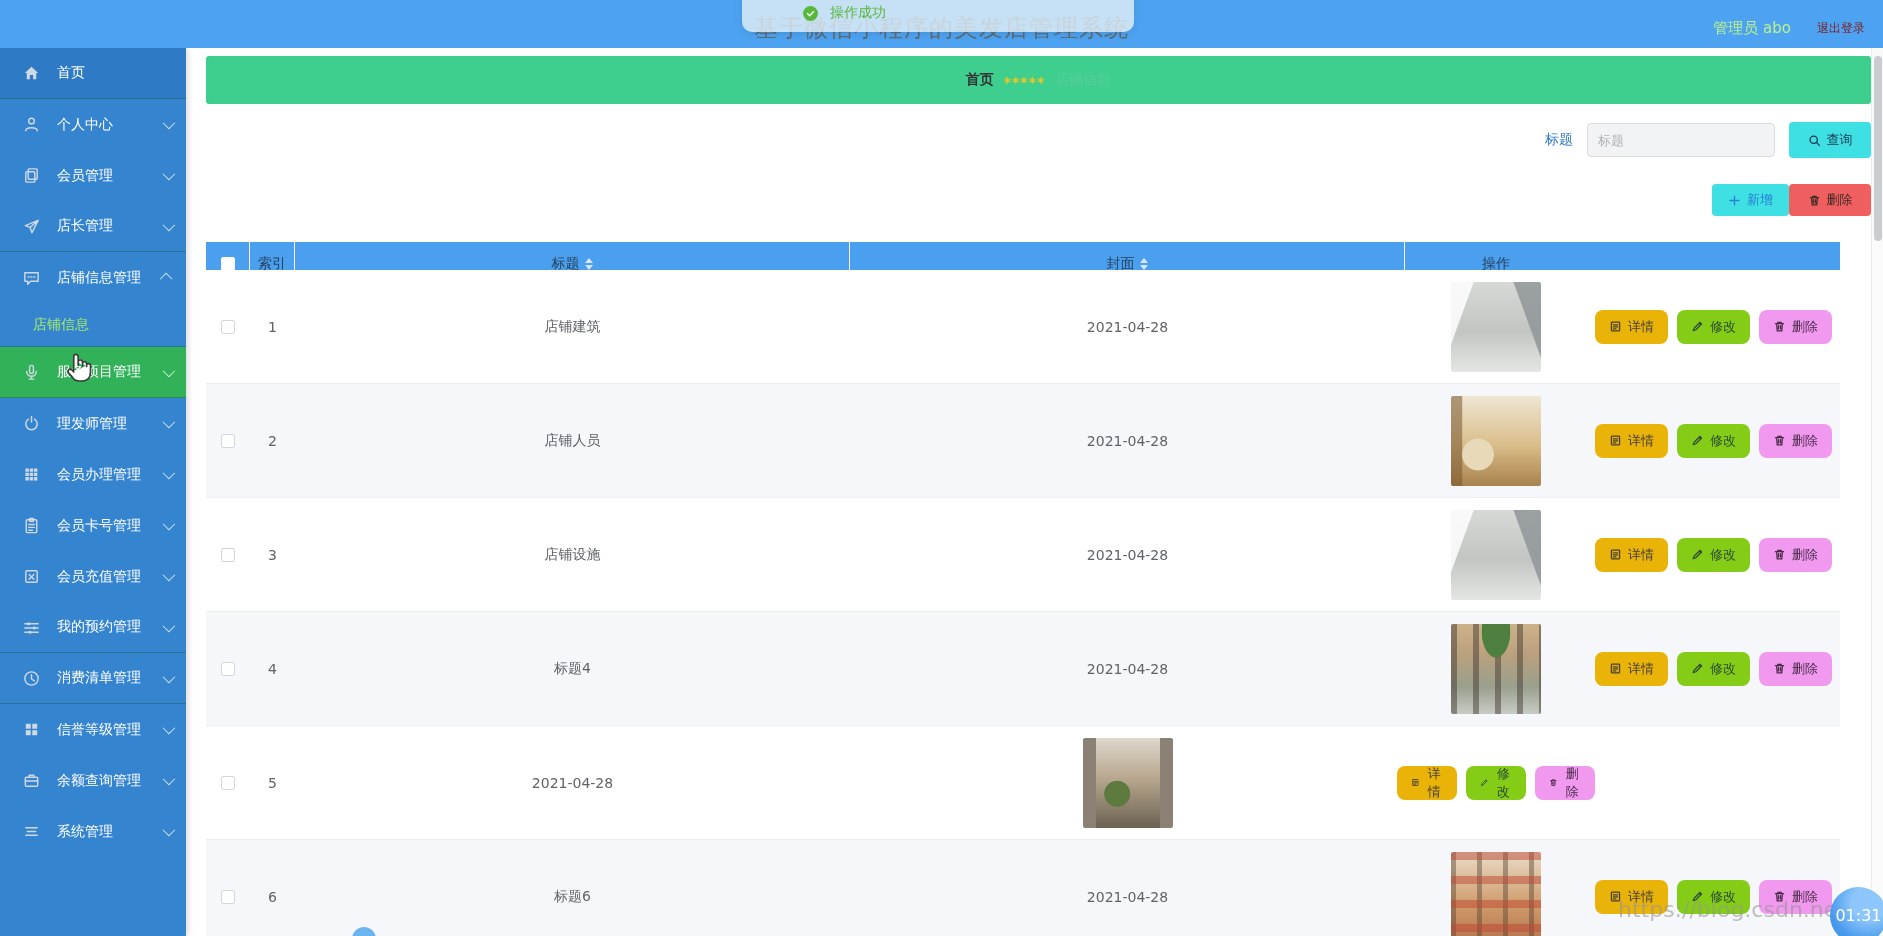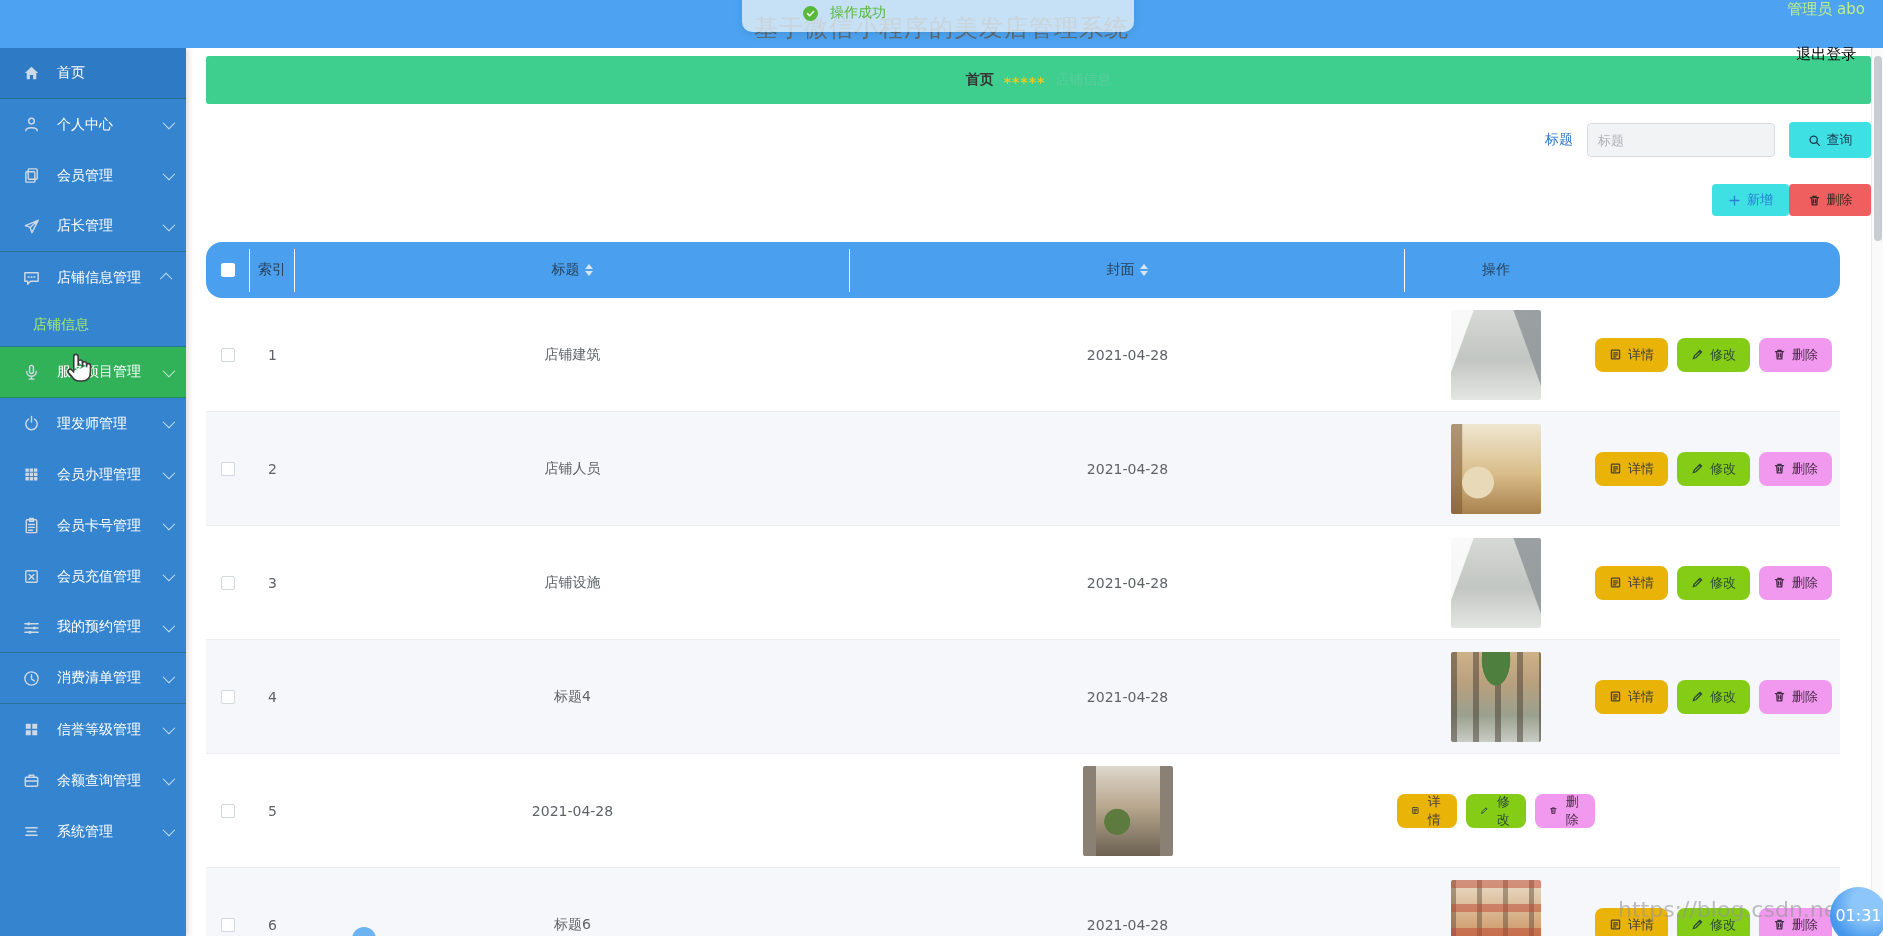--- a/index.html
+++ b/index.html
@@ -4,23 +4,23 @@
 <style>
   * { margin:0; padding:0; box-sizing:border-box; }
   html,body { width:1883px; height:936px; overflow:hidden; }
   body { font-family:"DejaVu Sans","Liberation Sans",sans-serif; background:#fff; position:relative; }
   .stage { position:relative; width:1883px; height:936px; overflow:hidden; }
 
   
   .topbar { position:relative; height:48px; background:#4da3f1; z-index:5; }
   .topbar-title { position:absolute; left:0; right:0; top:12px; text-align:center;
     font-size:24px; color:#5d6a73; letter-spacing:1px; z-index:1; }
-  .topbar-right { position:absolute; right:18px; top:0; height:56px; display:flex; align-items:center; gap:26px; z-index:3;flex-direction:column; }
+  .topbar-right { position:absolute; right:18px; top:0; height:56px; display:flex; align-items:center; gap:26px; z-index:3; }
   .user-label { color:#bdf08a; font-size:15px; }
-  .logout-link { color:#000000; font-size:15px; cursor:pointer; }
+  .logout-link { color:#7f1d1d; font-size:12px; cursor:pointer; }
   .toast { position:absolute; left:742px; top:-28px; width:392px; height:60px; border-radius:10px;
     background:rgba(232,241,246,0.78); box-shadow:0 2px 8px rgba(0,0,0,0.10);
     display:flex; align-items:flex-end; justify-content:flex-start; padding:0 0 36px 60px; gap:8px; z-index:2; }
   .toast-inner { display:flex; align-items:center; gap:11px; transform:translateY(26px); }
   .toast-text { color:#57b83a; font-size:14px; }
 
   
   .layout { display:flex; height:888px; }
 
   
@@ -61,21 +61,21 @@
   .btn-query { width:82px; height:36px; background:#3ee0e4; color:#1d3a50; }
   .action-row { display:flex; margin-top:26px; }
   .btn-add { width:77px; height:32px; background:#3ee0e4; color:#2a7dd2; }
   .btn-del-top { width:82px; height:32px; background:#f05f5f; color:#3c2a26; }
   .bicon { width:13px; height:13px; }
   .bicon * { stroke:currentColor; stroke-width:1.6; fill:none; stroke-linecap:round; }
 
   
   .table { width:1634px; margin-top:26px; font-size:14px; }
   .tgrid { display:grid; grid-template-columns:44px 45px 555px 555px 182px 1fr; align-items:center; }
-  .thead { background:#4aa0ee; height:56px; color:#27405c;border-radius:16px; }
+  .thead { background:#4aa0ee; height:28px; color:#27405c; }
   .thead > div { display:flex; align-items:center; justify-content:center; height:43px;
     border-right:1px solid #fff; gap:5px; }
   .thead > div:last-child { border-right:none; }
   .sorter { display:inline-flex; flex-direction:column; gap:2px; }
   .sorter i { width:0; height:0; border-left:4px solid transparent; border-right:4px solid transparent; }
   .sorter .s-up { border-bottom:5px solid #d8e4f2; }
   .sorter .s-dn { border-top:5px solid #d8e4f2; }
   .trow { min-height:114px; border-bottom:1px solid #ebedf2; color:#5f6368; }
   .trow.striped { background:#f6f7fa; }
   .trow > div { display:flex; align-items:center; justify-content:center; }

